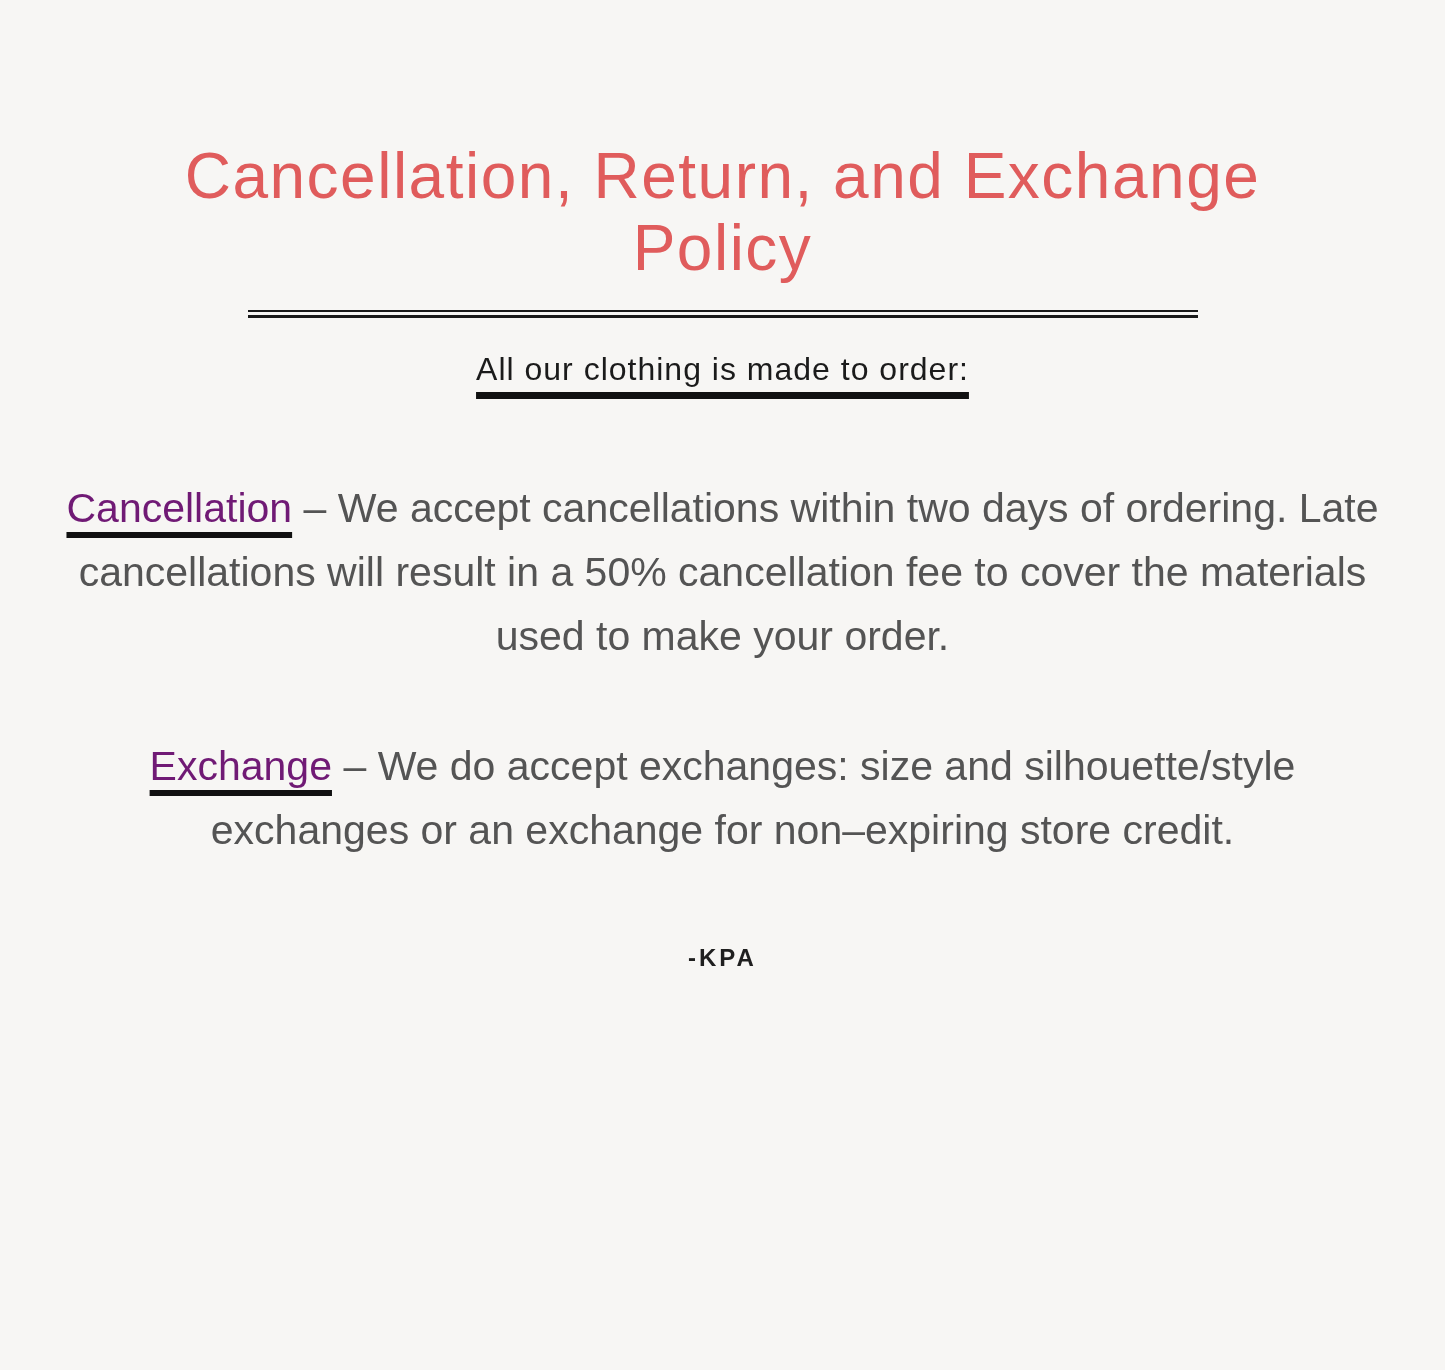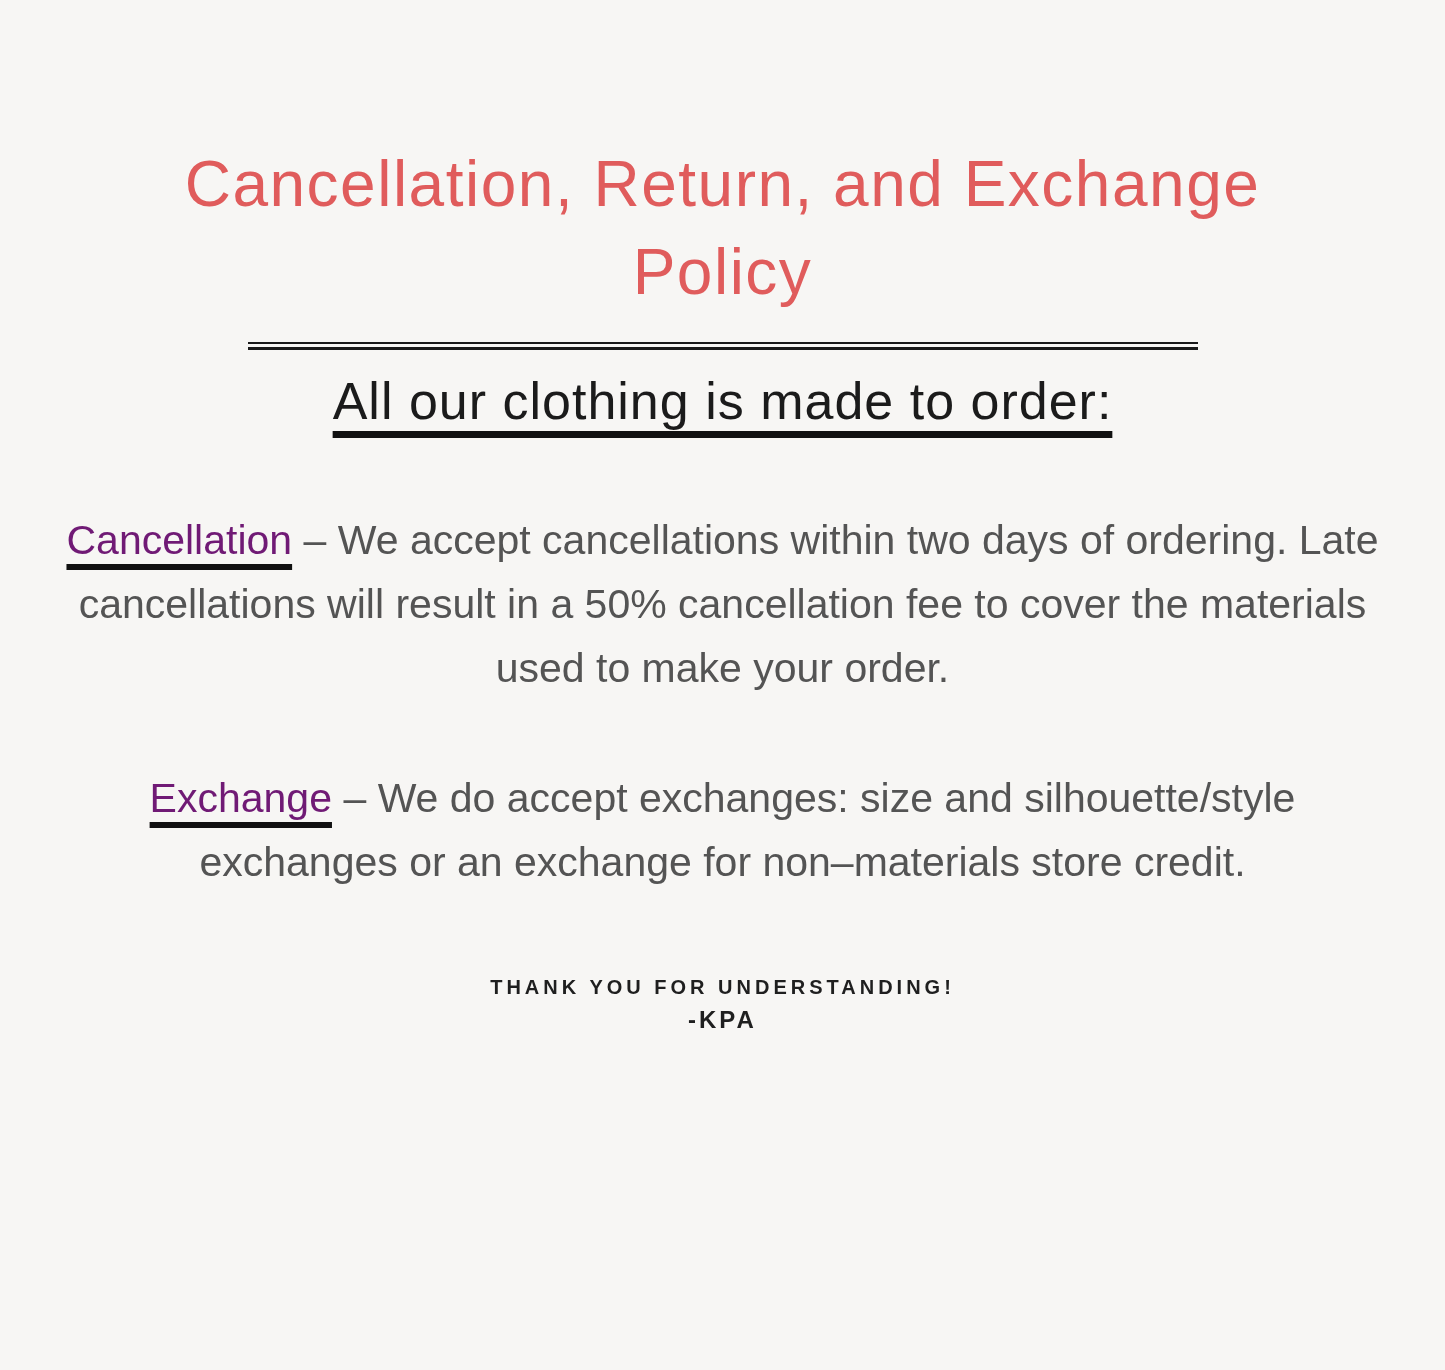--- a/index.html
+++ b/index.html
@@ -18,34 +18,34 @@
     height: 1370px;
     box-sizing: border-box;
     padding-top: 140px;
     text-align: center;
   }
   .title {
     max-width: 1200px;
     margin: 0 auto;
     font-size: 64px;
     font-weight: 300;
-    line-height: 88px;
+    line-height: 72px;
     letter-spacing: 1.5px;
     color: #e05c5c;
   }
   .divider {
     width: 950px;
     height: 3px;
     margin: 26px auto 0 auto;
     border-top: 2px solid #1a1a1a;
     border-bottom: 3px solid #1a1a1a;
   }
   .subtitle {
     margin: 22px auto 0 auto;
-    font-size: 52px;
+    font-size: 32px;
     font-weight: 400;
     line-height: 58px;
     letter-spacing: 1px;
     color: #1b1b1b;
     text-decoration: underline;
     text-decoration-thickness: 7px;
     text-decoration-color: #111111;
     text-underline-offset: 12px;
   }
   .section {
@@ -95,21 +95,20 @@
   <div class="divider"></div>
 
   <h2 class="subtitle">All our clothing is made to order:</h2>
 
   <p class="section first">
     <span class="term">Cancellation</span><span class="section-text">– We accept cancellations within two days of ordering. Late cancellations will result in a 50% cancellation fee to cover the materials used to make your order.</span>
   </p>
 
 
   <p class="section">
-    <span class="term">Exchange</span><span class="section-text">– We do accept exchanges: size and silhouette/style exchanges or an exchange for non–materials store credit.</span>
+    <span class="term">Exchange</span><span class="section-text">– We do accept exchanges: size and silhouette/style exchanges or an exchange for non–expiring store credit.</span>
   </p>
 
   <div class="footer">
-    <div class="footer-line1">THANK YOU FOR UNDERSTANDING!</div>
     <div class="footer-line2">-KPA</div>
   </div>
 
 </div>
 
 </body></html>

